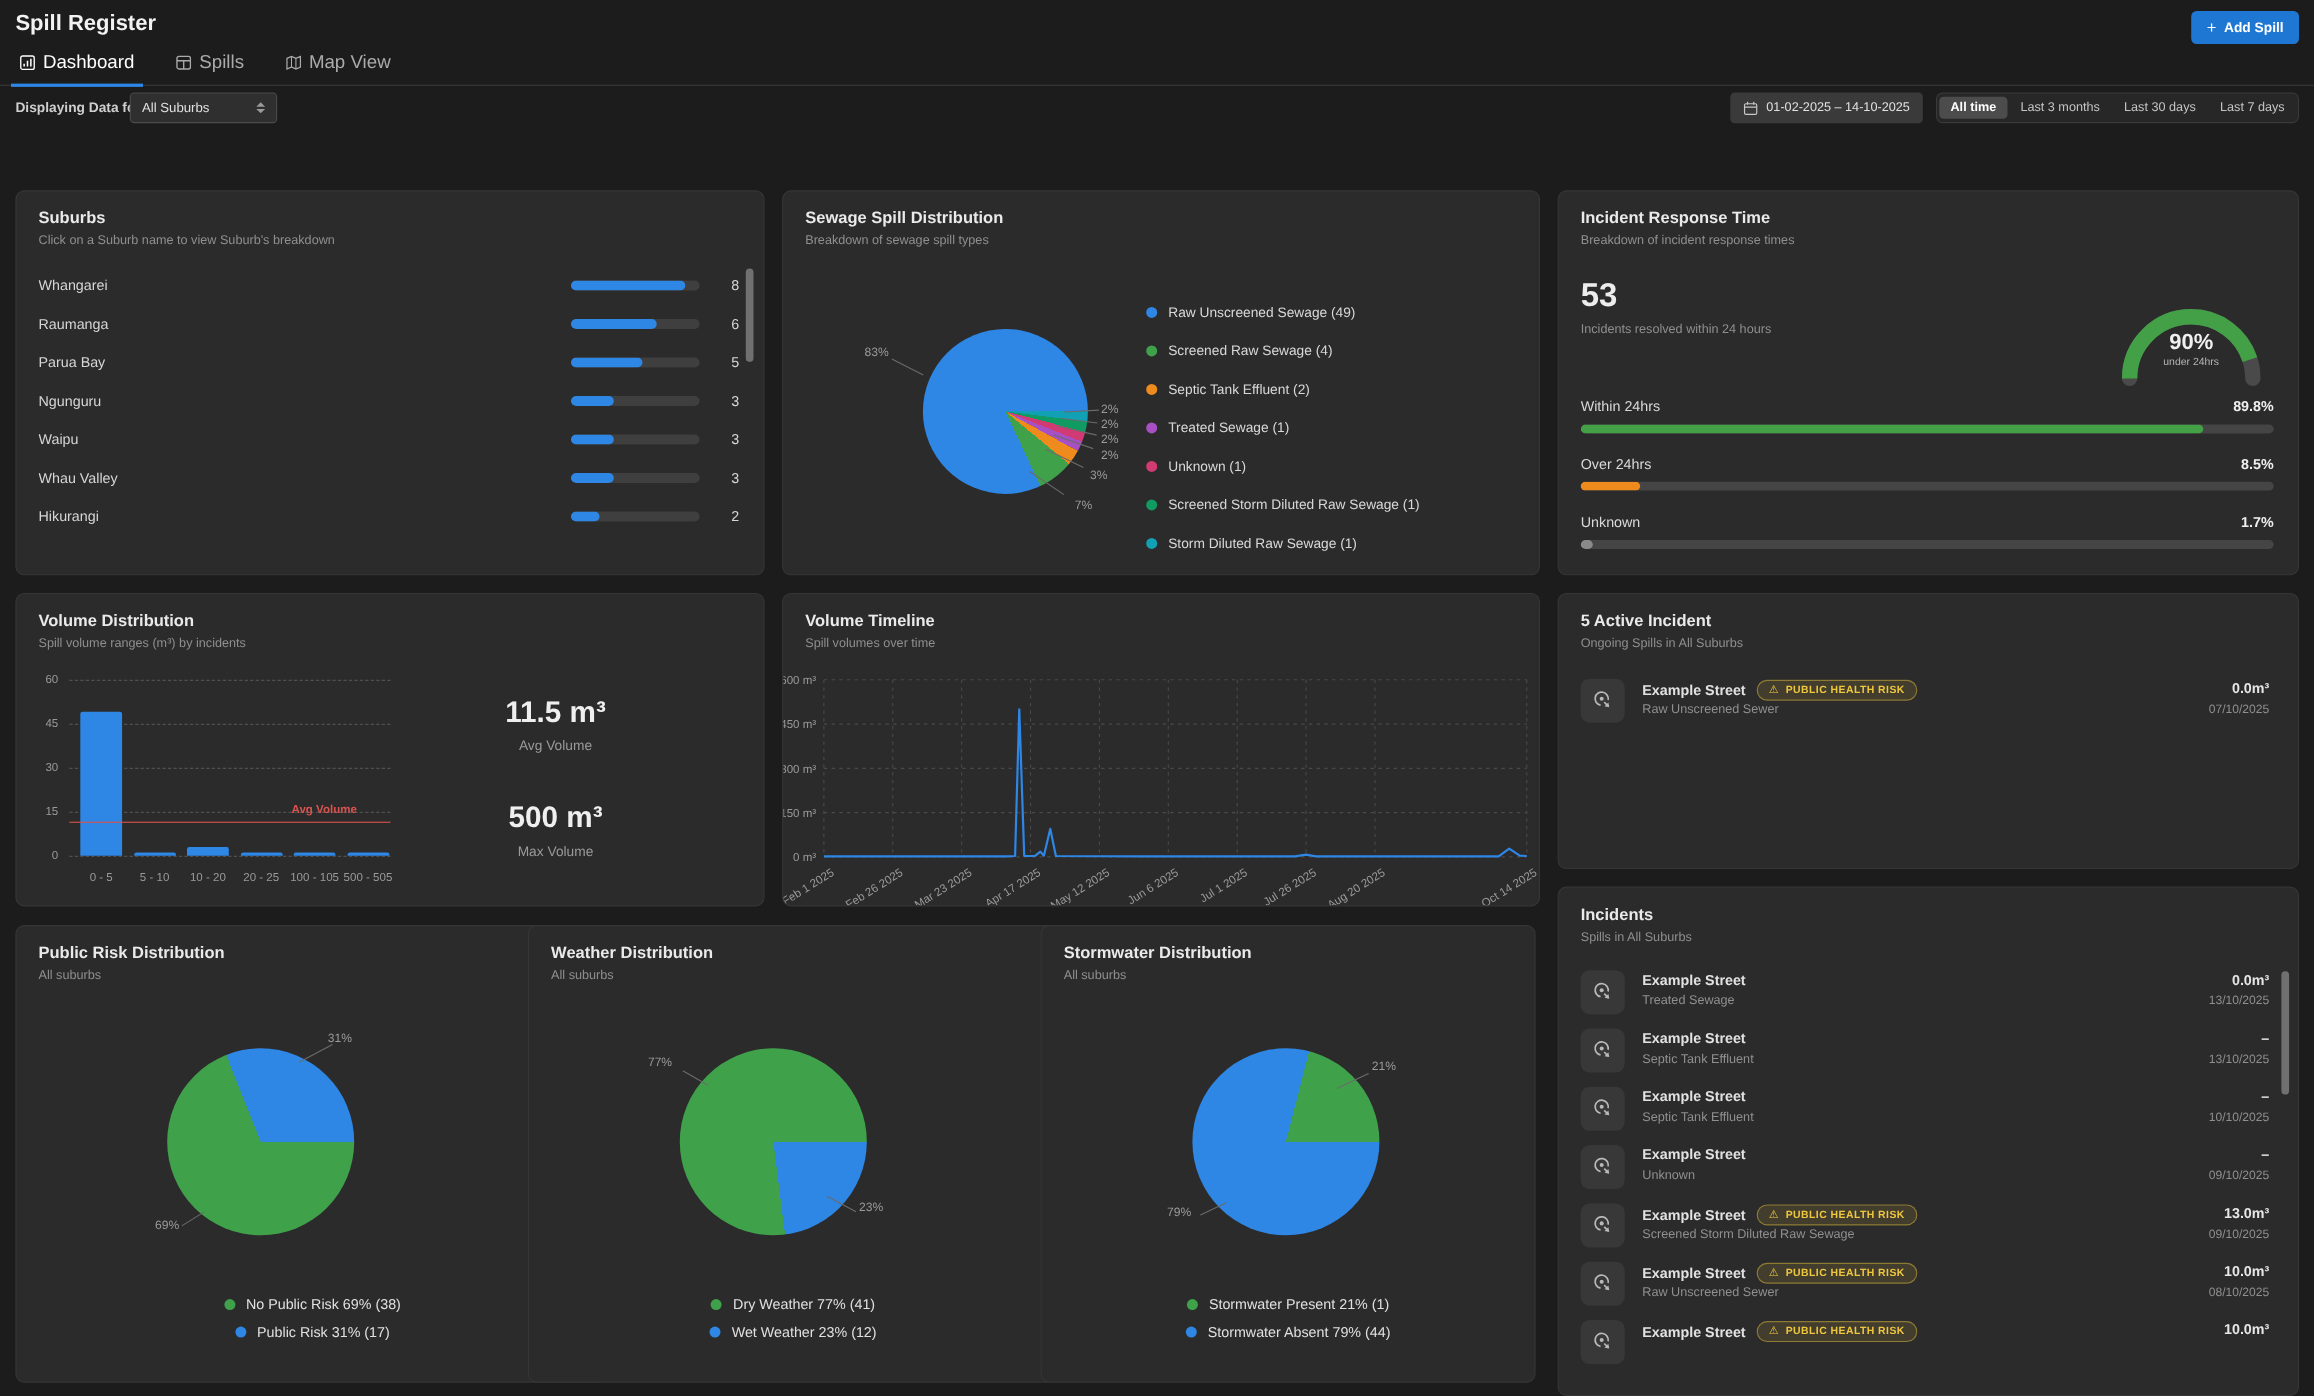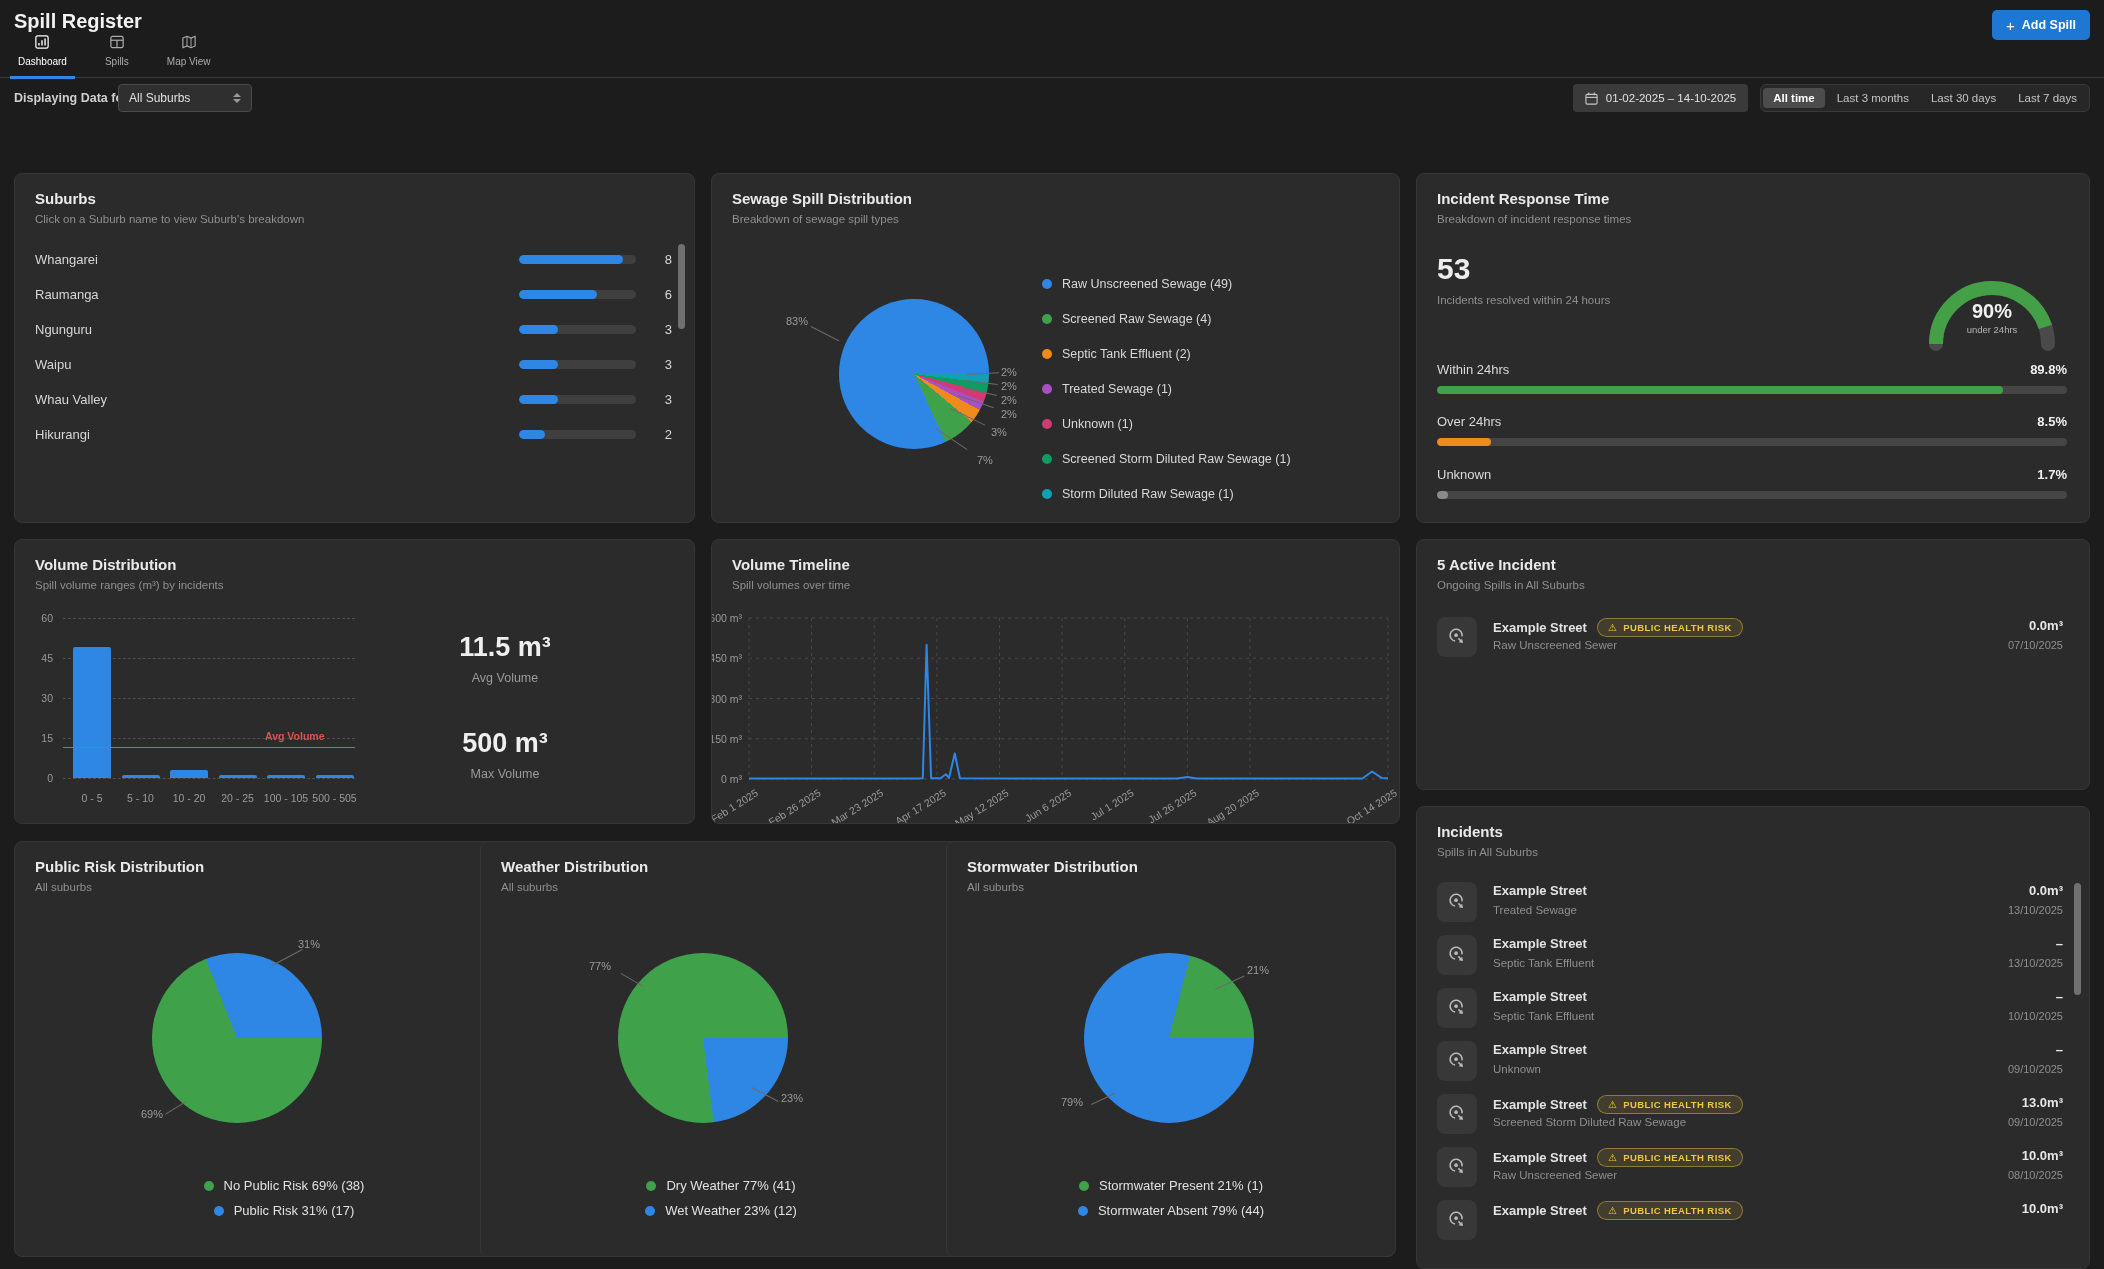--- a/index.html
+++ b/index.html
@@ -9,22 +9,22 @@
   
   #page-title{position:absolute;left:14px;top:10px;font-size:20px;font-weight:bold;color:#f2f2f2;}
   #add-spill{position:absolute;right:14px;top:10px;height:30px;padding:0 14px;background:#1f77d4;
              color:#fff;font-size:12.5px;font-weight:bold;border:none;border-radius:5px;
              display:flex;align-items:center;gap:7px;cursor:pointer;}
   #add-spill .plus{font-size:15px;font-weight:normal;}
 
   
   #tabbar{position:absolute;left:0;top:48px;width:2104px;height:30px;border-bottom:1px solid #3a3a3a;
           display:flex;align-items:flex-end;padding-left:14px;box-sizing:border-box;}
-  .tab{display:flex;align-items:center;gap:7px;font-size:10px;color:#ababab;padding:0 4px 10px 4px;
-       margin-right:30px;cursor:pointer;position:relative;flex-direction:column;}
+  .tab{display:flex;align-items:center;gap:7px;font-size:17px;color:#ababab;padding:0 4px 10px 4px;
+       margin-right:30px;cursor:pointer;position:relative;}
   .tab svg{display:block;}
   .tab.active{color:#fff;}
   .tab.active:after{content:"";position:absolute;left:-4px;right:-4px;bottom:-2px;height:3px;background:#2e86e5;}
 
   
   #filter-row{position:absolute;left:0;top:84px;width:2104px;height:30px;}
   #display-label{position:absolute;left:14px;top:7px;font-size:12.5px;font-weight:bold;color:#cfcfcf;}
   #suburb-select{position:absolute;left:118px;top:0;width:134px;height:28px;background:#2f2f2f;
                  border:1px solid #4b4b4b;border-radius:4px;display:flex;align-items:center;
                  padding:0 10px;font-size:12px;color:#e0e0e0;cursor:pointer;box-sizing:border-box;}
@@ -205,20 +205,27 @@
           <div class="sfill" style="width: 88.8889%;"></div>
         </div>
         <div class="sval">8</div>
       </div>
       <div class="srow">
         <div class="sname">Raumanga</div>
         <div class="strack">
           <div class="sfill" style="width: 66.6667%;"></div>
         </div>
         <div class="sval">6</div>
+      </div>
+      <div class="srow">
+        <div class="sname">Parua Bay</div>
+        <div class="strack">
+          <div class="sfill" style="width: 55.5556%;"></div>
+        </div>
+        <div class="sval">5</div>
       </div>
       <div class="srow">
         <div class="sname">Ngunguru</div>
         <div class="strack">
           <div class="sfill" style="width: 33.3333%;"></div>
         </div>
         <div class="sval">3</div>
       </div>
       <div class="srow">
         <div class="sname">Waipu</div>

